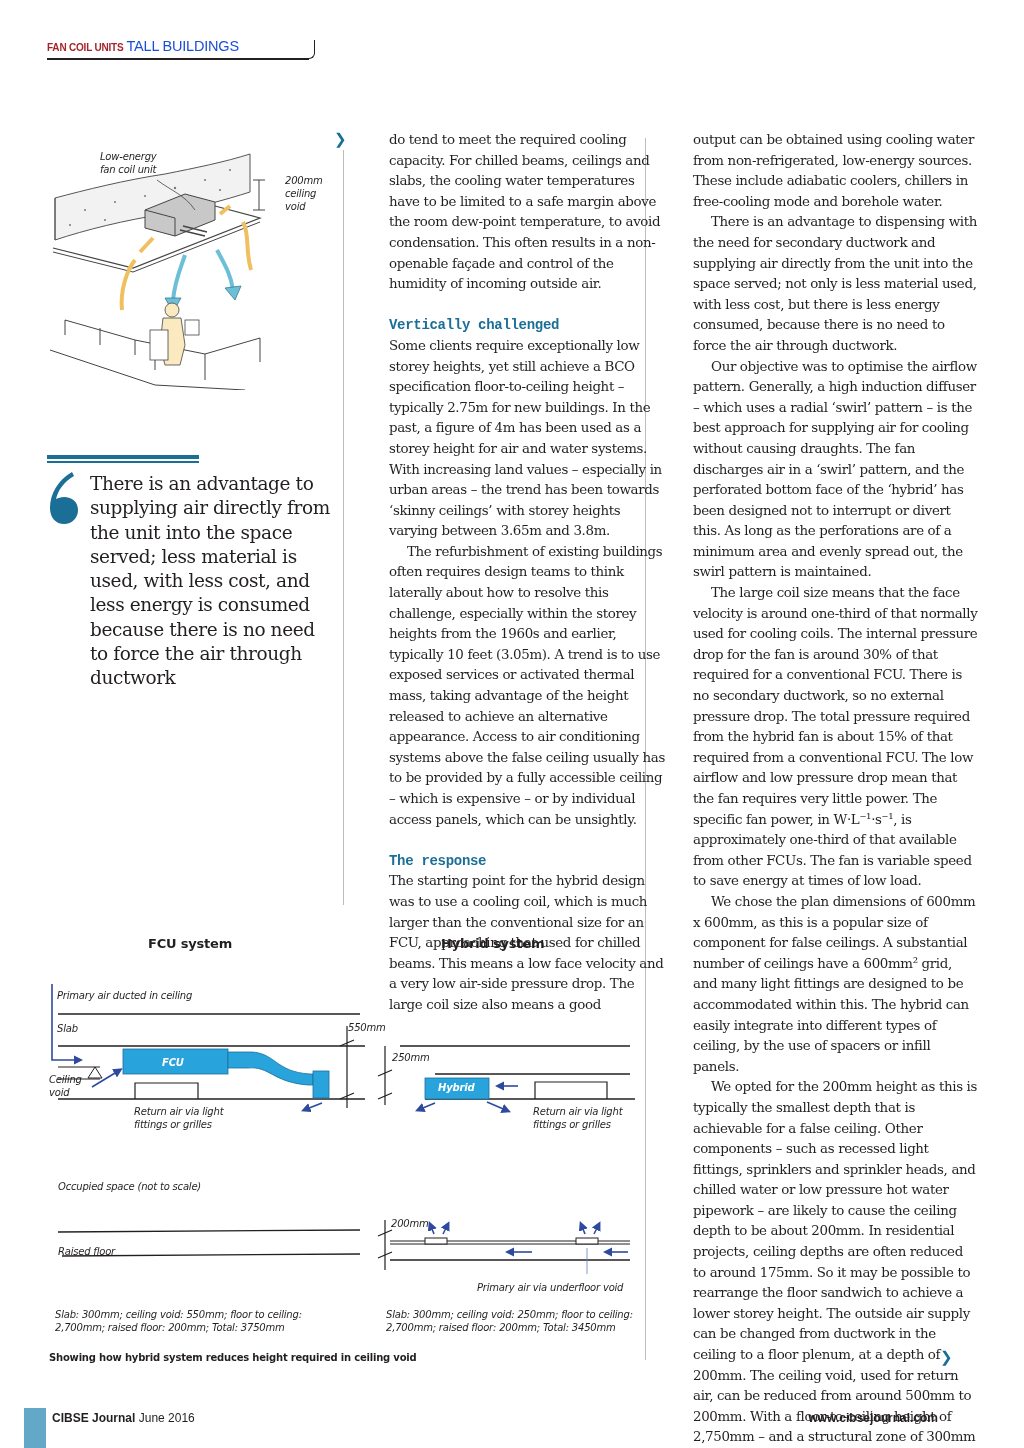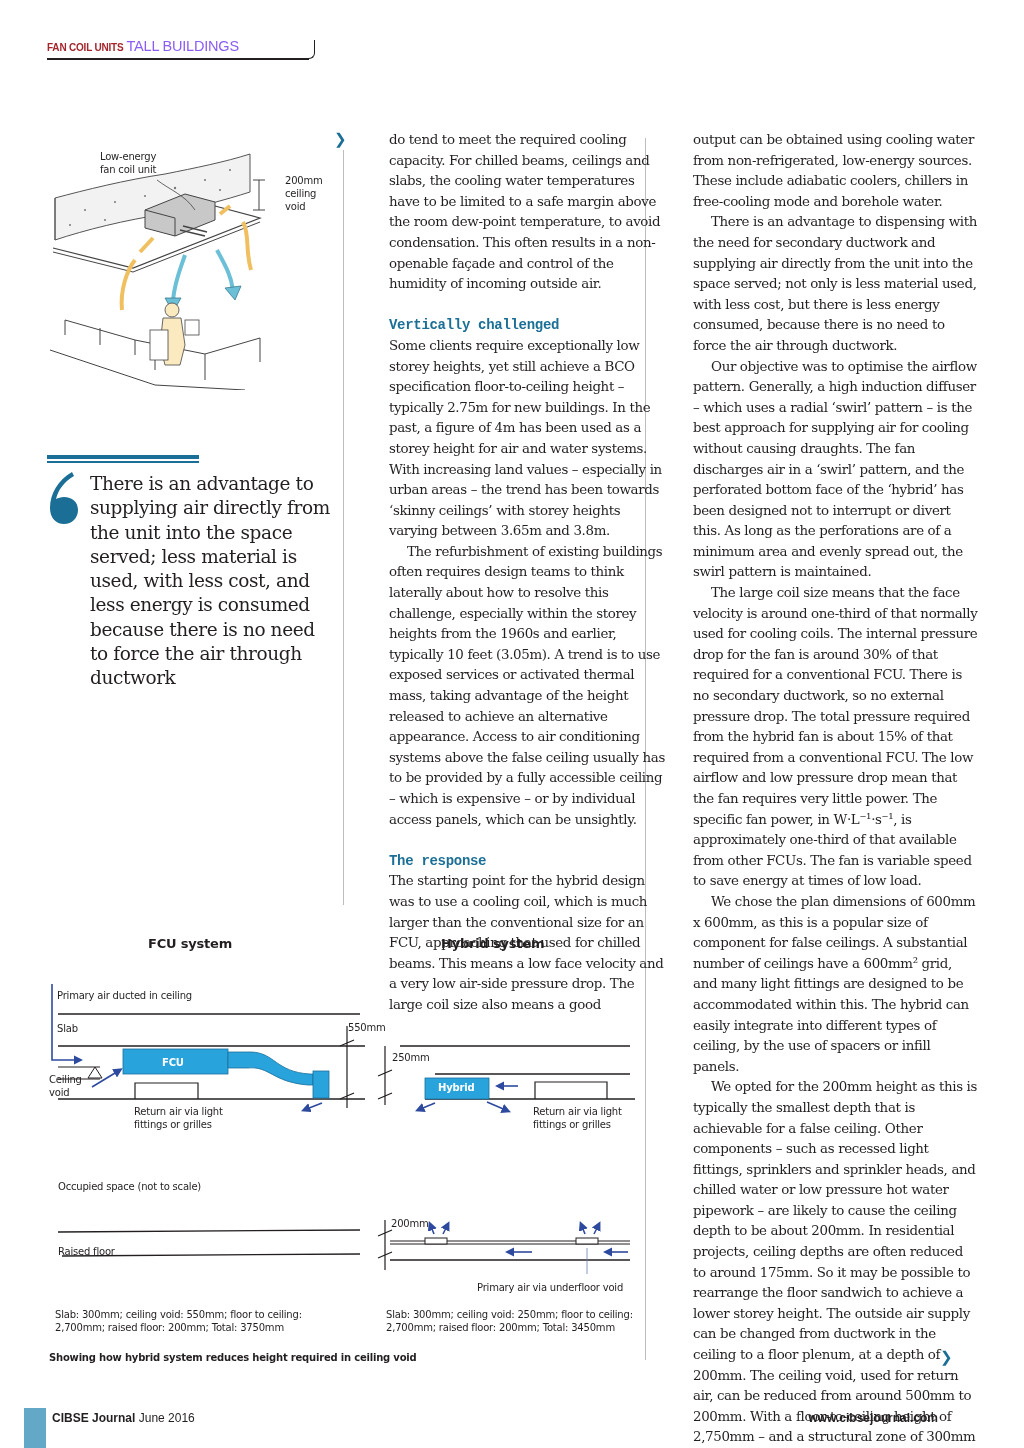--- a/index.html
+++ b/index.html
@@ -2,21 +2,21 @@
 <html><head>
 <meta charset="utf-8">
 <style>
   html, body { margin: 0; padding: 0; background: #ffffff; }
   body { width: 1024px; height: 1448px; position: relative; overflow: hidden; font-family: "DejaVu Serif", serif; color: #231f20; }
   .abs { position: absolute; }
 
   
   .header { left: 47px; top: 36px; width: 270px; height: 26px; }
   .header .kicker { font-family: "Liberation Sans", sans-serif; font-weight: bold; font-size: 10px; color: #a4262c; letter-spacing: -0.2px; }
-  .header .topic { font-family: "Liberation Sans", sans-serif; font-size: 14.5px; color: #8b5cf6; margin-left: 3px; letter-spacing: -0.2px; }
+  .header .topic { font-family: "Liberation Sans", sans-serif; font-size: 14.5px; color: #1d4ed8; margin-left: 3px; letter-spacing: -0.2px; }
   .header .underline { position: absolute; left: 0; top: 22px; width: 262px; height: 1.5px; background: #231f20; }
   .header .hook { position: absolute; left: 261px; top: 4px; width: 6px; height: 18px; border-right: 1.5px solid #231f20; border-bottom: 1.5px solid #231f20; border-bottom-right-radius: 6px; }
 
   
   .col { font-size: 13.4px; line-height: 20.6px; letter-spacing: -0.35px; margin-left: 36px; }
   .col p { margin: 0; }
   .col p.indent { text-indent: 18px; }
   .col h3 { font-family: Liberation Mono, monospace; font-weight: bold; color: #1b6f96; font-size: 14px; margin: 20.6px 0 0 0; line-height: 20.6px; letter-spacing: -0.3px; }
   .col2 { left: 353px; top: 130px; width: 280px; }
   .col3 { left: 657px; top: 130px; width: 285px; }
@@ -24,21 +24,21 @@
   .rule-v { width: 1px; background: #bdbdbd; }
   .cont-arrow { font-family: "DejaVu Sans", sans-serif; color: #1b6f96; font-weight: bold; font-size: 15px; }
 
   
   .pq-bar1 { left: 47px; top: 455px; width: 152px; height: 4px; background: #1b6f96; }
   .pq-bar2 { left: 47px; top: 461px; width: 152px; height: 1.5px; background: #1b6f96; }
   .pq-mark { left: 46px; top: 470px; width: 36px; height: 60px; }
   .pq-text { left: 90px; top: 472px; width: 240px; font-size: 18.5px; line-height: 24.3px; letter-spacing: -0.4px; color: #231f20; }
 
   
-  .lbl { font-family: "DejaVu Sans", sans-serif; font-size: 10px; line-height: 13px; color: #231f20; letter-spacing: -0.2px; }
+  .lbl { font-family: "DejaVu Sans", sans-serif; font-size: 10px; line-height: 13px; color: #231f20; letter-spacing: -0.2px; font-style: italic; }
   .dtitle { font-family: "DejaVu Sans", sans-serif; font-weight: bold; font-size: 13px; color: #231f20; letter-spacing: -0.2px; }
   .caption { font-family: "DejaVu Sans", sans-serif; font-weight: bold; font-size: 10px; color: #231f20; letter-spacing: -0.2px; }
 
   
   .pg-tab { left: 24px; top: 1408px; width: 22px; height: 40px; background: #64a8c8; }
   .pg-num { left: 24px; top: 1412px; width: 22px; text-align: center; font-family: "Liberation Sans", sans-serif; font-size: 11px; color: #ffffff; padding-left: 20px; }
   .footer-left { left: 52px; top: 1411px; font-family: "Liberation Sans", sans-serif; font-size: 12px; color: #231f20; }
   .footer-left b { font-weight: bold; }
   .footer-right { left: 800px; top: 1411px; width: 138px; text-align: right; font-family: "Liberation Sans", sans-serif; font-weight: bold; font-size: 12px; color: #231f20; }
 </style>

